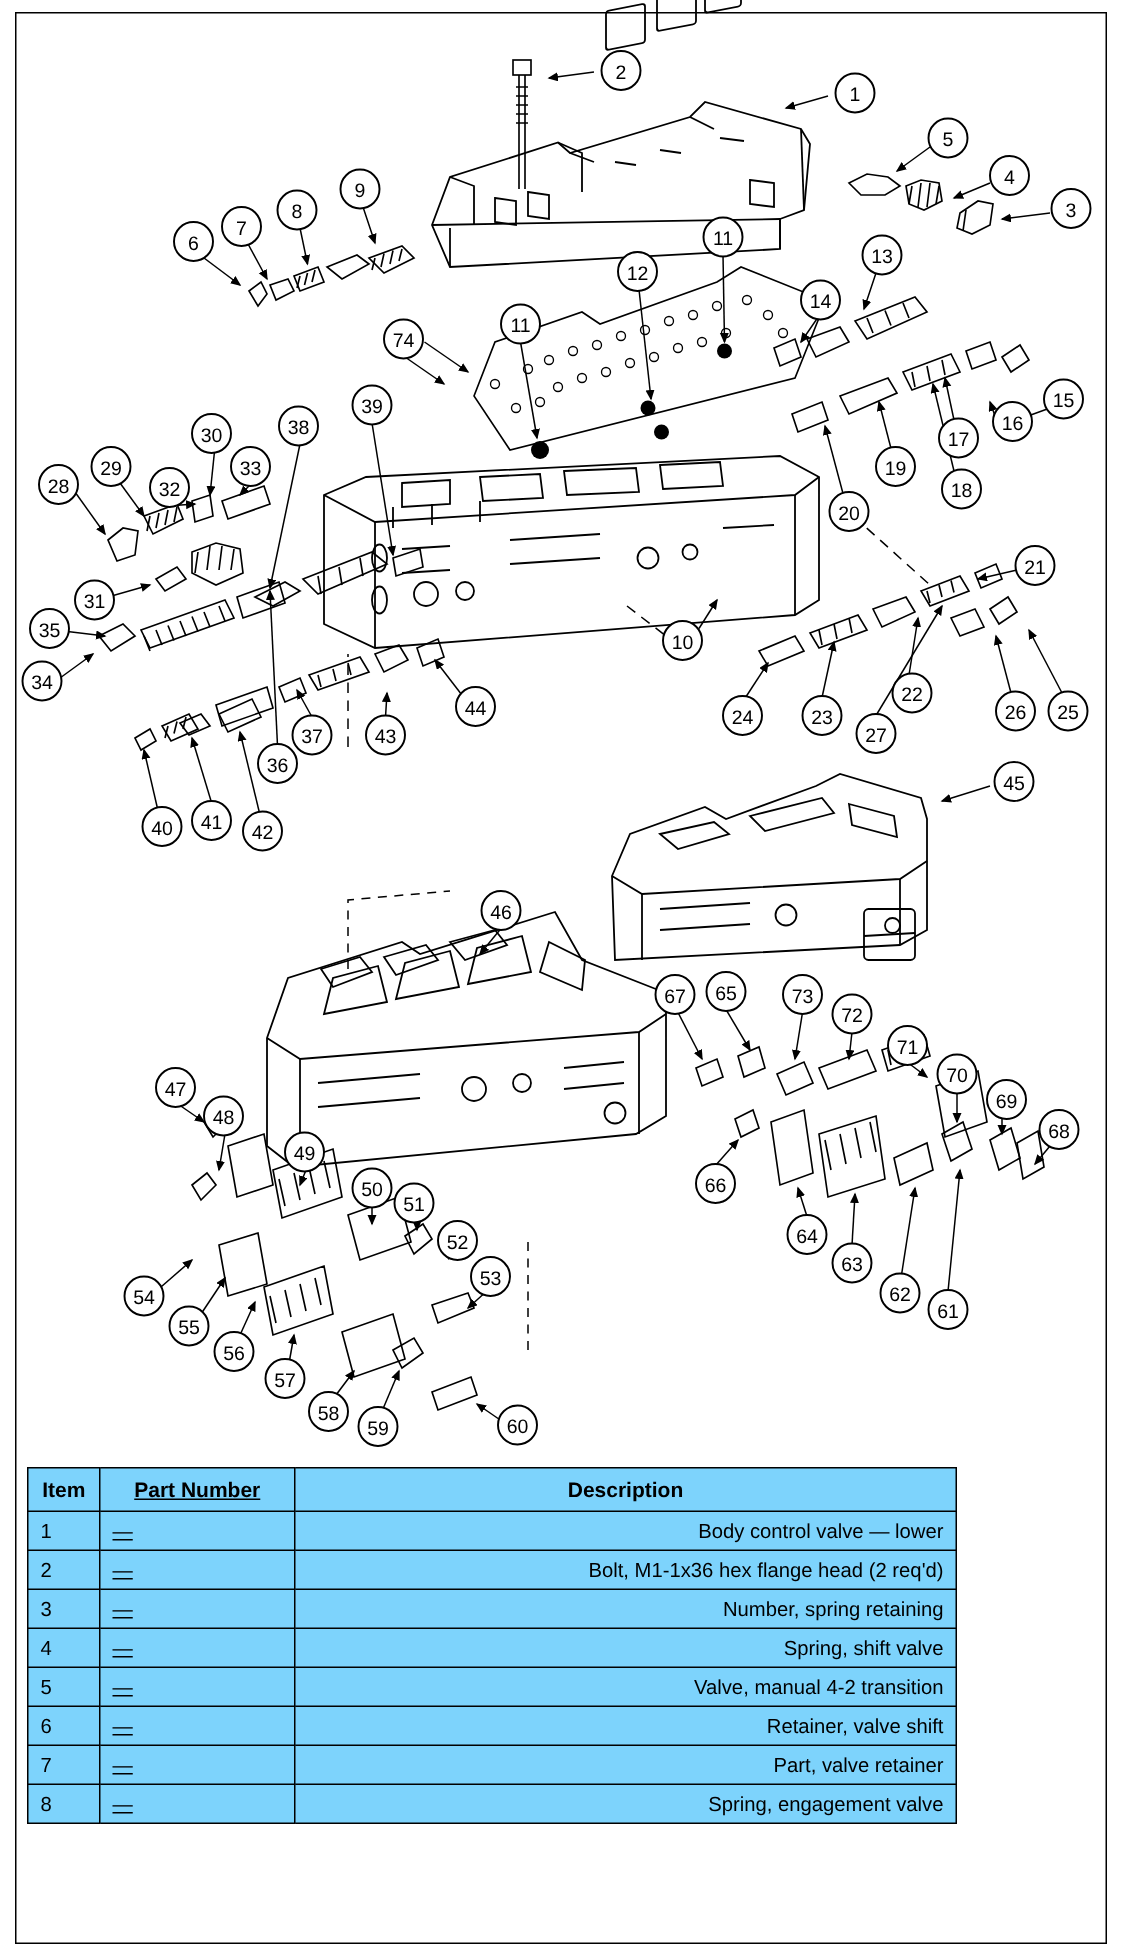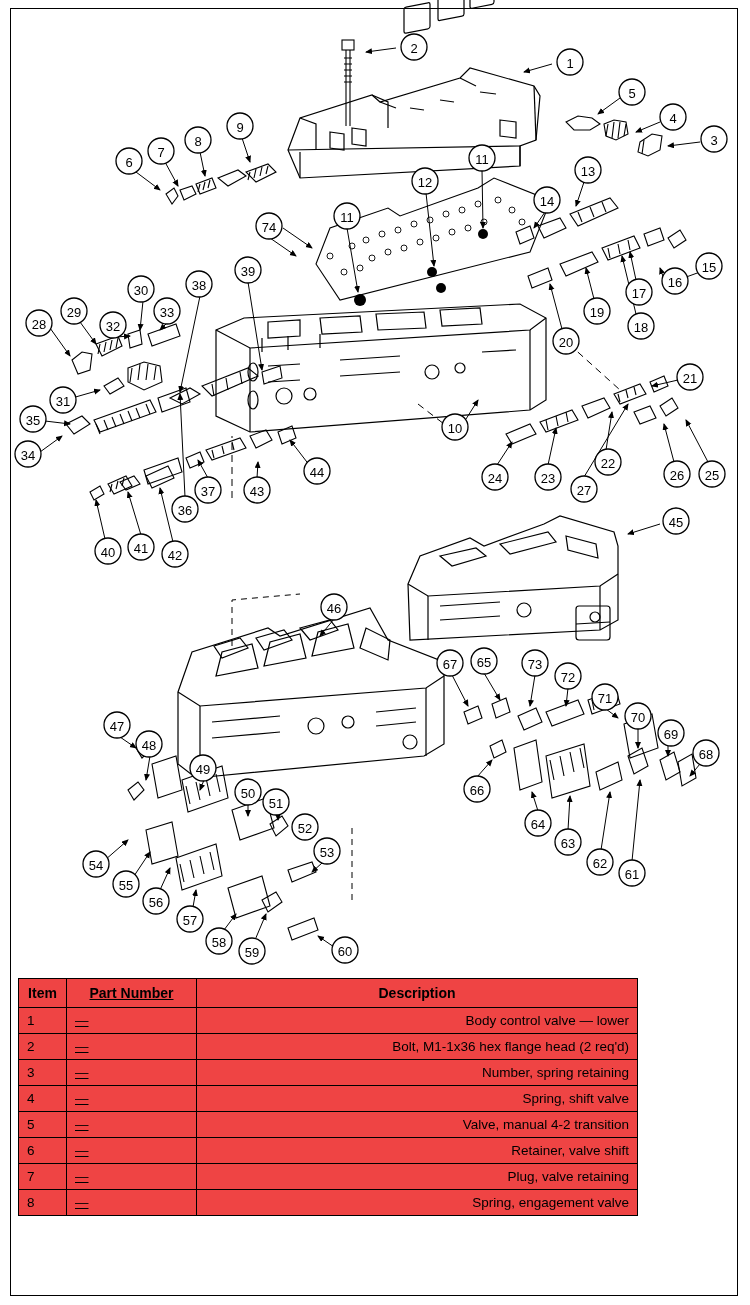--- a/index.html
+++ b/index.html
@@ -45,21 +45,21 @@
     fill: #000;
   }
   
   .parts-table {
     position: absolute;
     left: 18px;
     top: 978px;
     width: 620px;
     border-collapse: collapse;
     font-size: 13.5px;
-    background: #ef4444;
+    background: #7dd3fc;
   }
   .parts-table th, .parts-table td {
     border: 1px solid #000;
     padding: 5px 8px;
     text-align: left;
     font-weight: normal;
     height: 20px;
     box-sizing: border-box;
   }
   .parts-table thead th {
@@ -767,21 +767,21 @@
           <td class="col-desc">Valve, manual 4-2 transition</td>
         </tr>
         <tr>
           <td class="col-item">6</td>
           <td class="col-part">—</td>
           <td class="col-desc">Retainer, valve shift</td>
         </tr>
         <tr>
           <td class="col-item">7</td>
           <td class="col-part">—</td>
-          <td class="col-desc">Plug, valve retaining</td>
+          <td class="col-desc">Part, valve retainer</td>
         </tr>
         <tr>
           <td class="col-item">8</td>
           <td class="col-part">—</td>
           <td class="col-desc">Spring, engagement valve</td>
         </tr>
       </tbody>
   </table>
 
   <div class="figure-code">G03443738</div>

